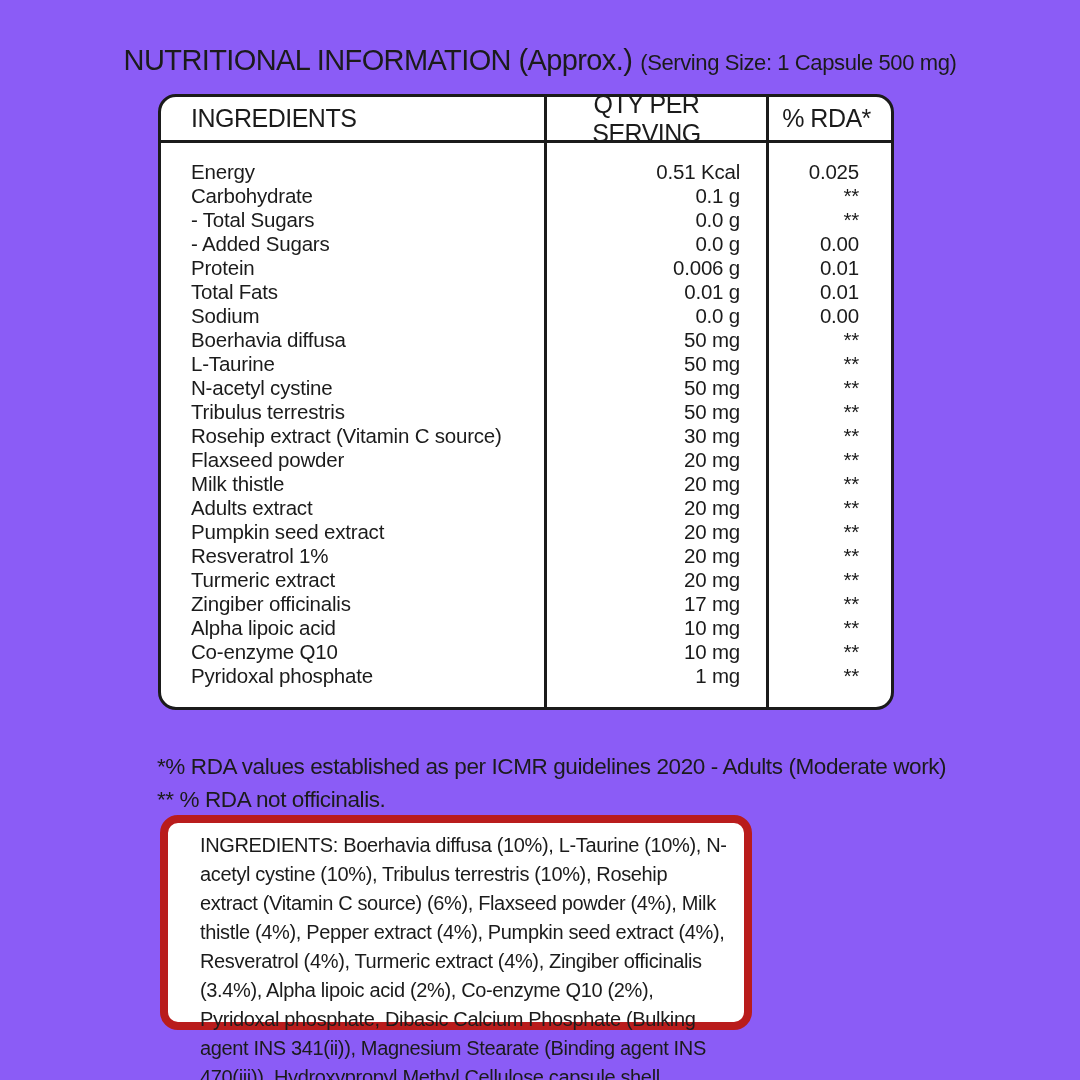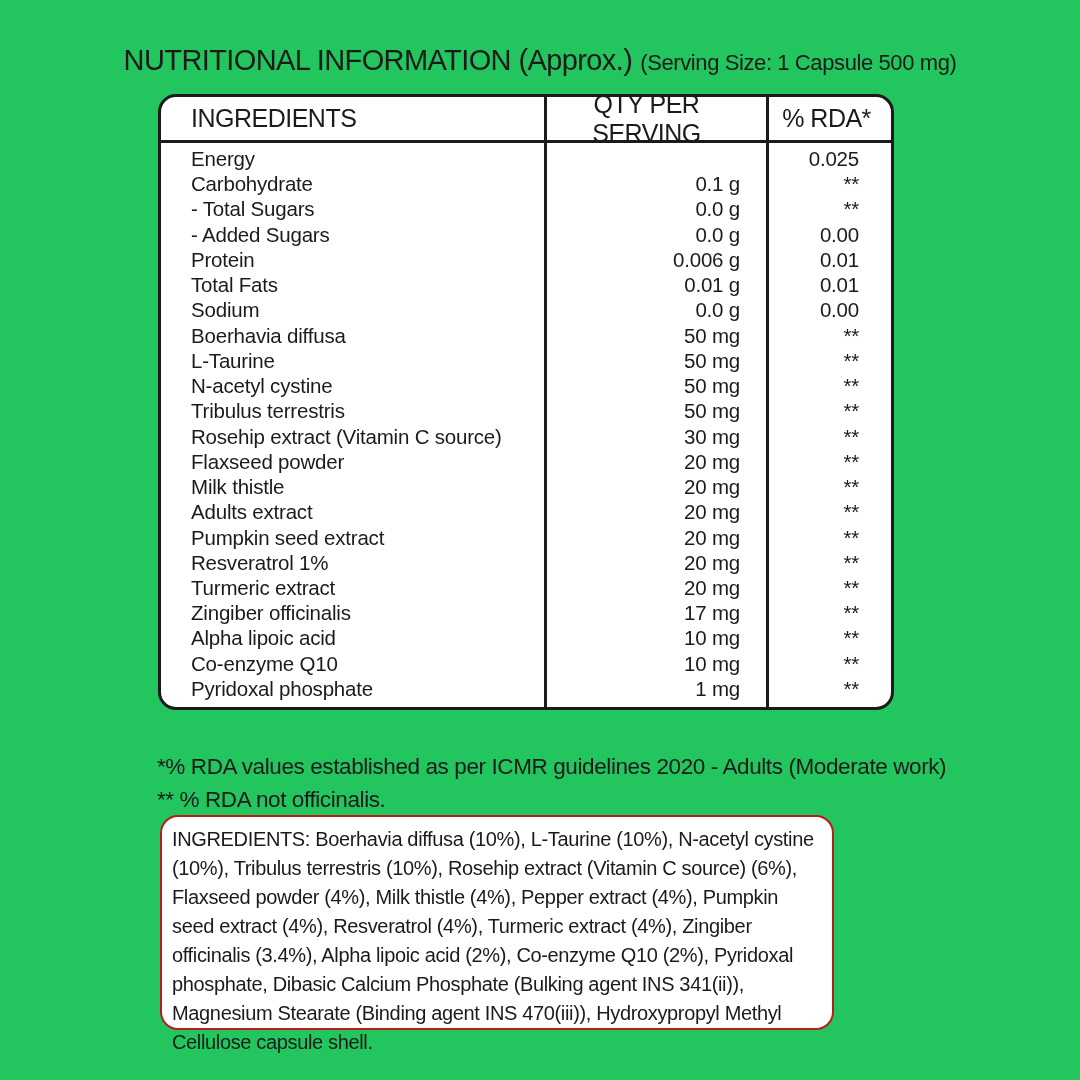--- a/index.html
+++ b/index.html
@@ -6,21 +6,21 @@
   html, body { background: #ffffff; }
   body {
     width: 1080px; height: 1080px;
     font-family: "Liberation Sans", sans-serif;
     color: #1b1b1b;
     position: relative;
     overflow: hidden;
   }
   .page {
     position: absolute; inset: 0;
-    background: #22c55e;
+    background: #8b5cf6;
   }
 
   
   .title-block {
     position: absolute;
     top: 44px; left: 0; width: 100%;
     text-align: center;
     white-space: nowrap;
   }
   .title-main {
@@ -60,21 +60,21 @@
     display: flex;
     align-items: center;
     font-size: 25px;
     letter-spacing: -0.5px;
     flex: 0 0 auto;
   }
   .t-body {
     flex: 1 1 auto;
     display: flex;
     flex-direction: column;
-    justify-content: space-between;
+    justify-content: center;
     padding: 4px 0 6px 0;
   }
   .t-row {
     display: flex;
     align-items: center;
     font-size: 20.5px;
     letter-spacing: -0.2px;
   }
   .cell-name { width: 383px; padding-left: 30px; text-align: left; }
   .cell-qty  { width: 222px; padding-right: 26px; text-align: right; }
@@ -89,24 +89,24 @@
     left: 157px; top: 750px;
     font-size: 22.5px;
     letter-spacing: -0.4px;
     line-height: 33px;
   }
 
   
   .ingredients-box {
     position: absolute;
     left: 160px; top: 815px;
-    width: 674px; height: 215px;
-    border: 2px solid #b91c1c;
+    width: 592px; height: 215px;
+    border: 8px solid #b91c1c;
     border-radius: 18px;
-    padding: 8px 16px 8px 10px;
+    padding: 8px 16px 8px 32px;
     font-size: 20px;
     letter-spacing: -0.35px;
     line-height: 29px;
     background: #ffffff;
   }
 </style>
 </head>
 <body>
 
 <div class="page">
@@ -121,20 +121,21 @@
 
     <div class="t-header">
       <div class="cell-name">INGREDIENTS</div>
       <div class="cell-qty">QTY PER SERVING</div>
       <div class="cell-rda">% RDA*</div>
     </div>
 
     <div class="t-body">
         <div class="t-row">
           <div class="cell-name">Energy</div>
+          <div class="cell-qty">0.51 Kcal</div>
           <div class="cell-rda">0.025</div>
         </div>
         <div class="t-row">
           <div class="cell-name">Carbohydrate</div>
           <div class="cell-qty">0.1 g</div>
           <div class="cell-rda">**</div>
         </div>
         <div class="t-row">
           <div class="cell-name">- Total Sugars</div>
           <div class="cell-qty">0.0 g</div>

